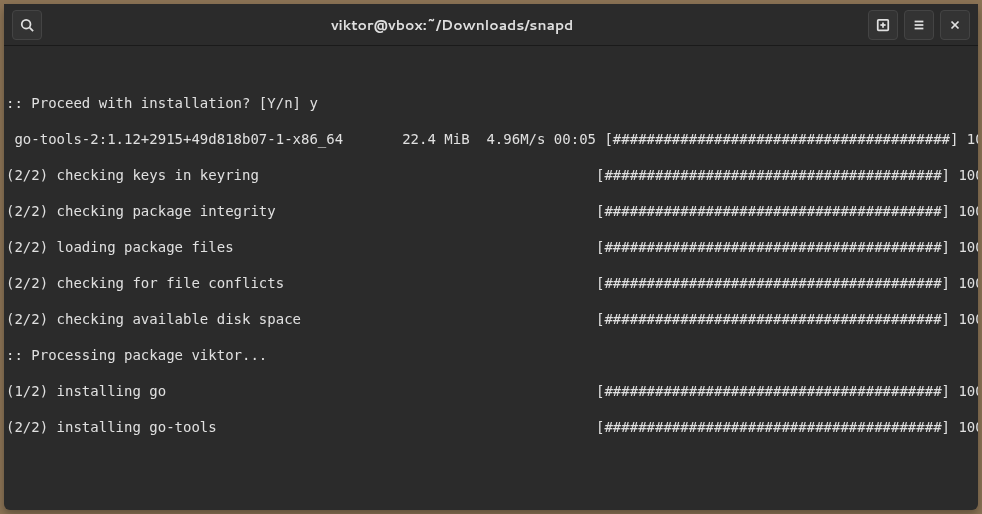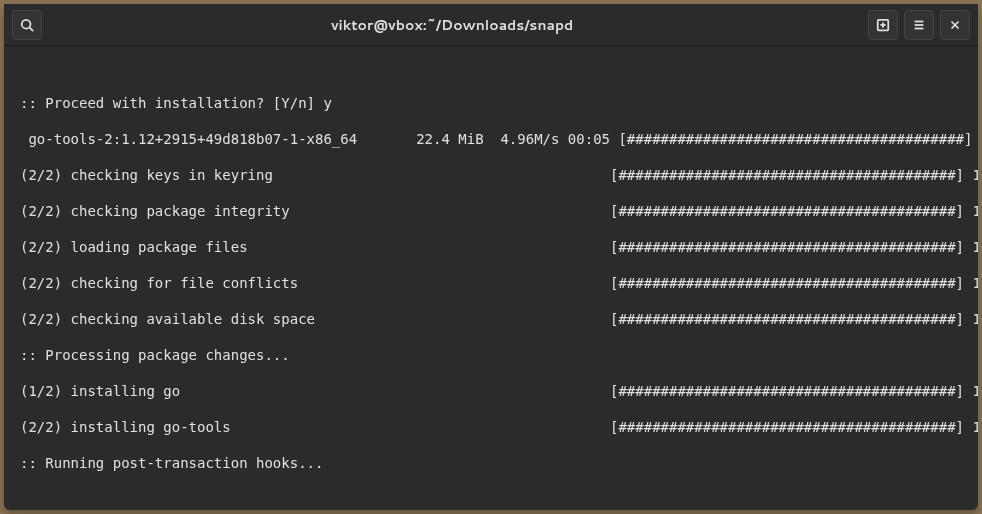--- a/index.html
+++ b/index.html
@@ -48,21 +48,21 @@
     align-items: center;
     justify-content: center;
     margin-left: 6px;
     cursor: pointer;
     color: #e0e0e0;
   }
   .titlebar-btn svg { width: 14px; height: 14px; stroke: #e0e0e0; fill: none; stroke-width: 2; }
   .titlebar-btn.search-btn { margin-left: 0; margin-right: auto; }
   .terminal-body {
     flex: 1;
-    padding: 30px 2px 2px 16px;
+    padding: 30px 2px 2px 2px;
     color: #e0e0e0;
     font-size: 14px;
     line-height: 18px;
     white-space: pre;
     overflow: hidden;
     font-family: "Menlo", "Consolas", monospace;
   }
   .line { display: block; }
 </style>
 </head>
@@ -99,24 +99,23 @@
     </div>
   </div>
   <div class="terminal-body">
 <span class="line">:: Proceed with installation? [Y/n] y</span>
 <span class="line"> go-tools-2:1.12+2915+49d818b07-1-x86_64       22.4 MiB  4.96M/s 00:05 [########################################] 100%</span>
 <span class="line">(2/2) checking keys in keyring                                        [########################################] 100%</span>
 <span class="line">(2/2) checking package integrity                                      [########################################] 100%</span>
 <span class="line">(2/2) loading package files                                           [########################################] 100%</span>
 <span class="line">(2/2) checking for file conflicts                                     [########################################] 100%</span>
 <span class="line">(2/2) checking available disk space                                   [########################################] 100%</span>
-<span class="line">:: Processing package changes...</span>
+<span class="line">:: Processing package viktor...</span>
 <span class="line">(1/2) installing go                                                   [########################################] 100%</span>
 <span class="line">(2/2) installing go-tools                                             [########################################] 100%</span>
-<span class="line">:: Running post-transaction hooks...</span>
 
 
 
 
 
 
 
 
 
 

